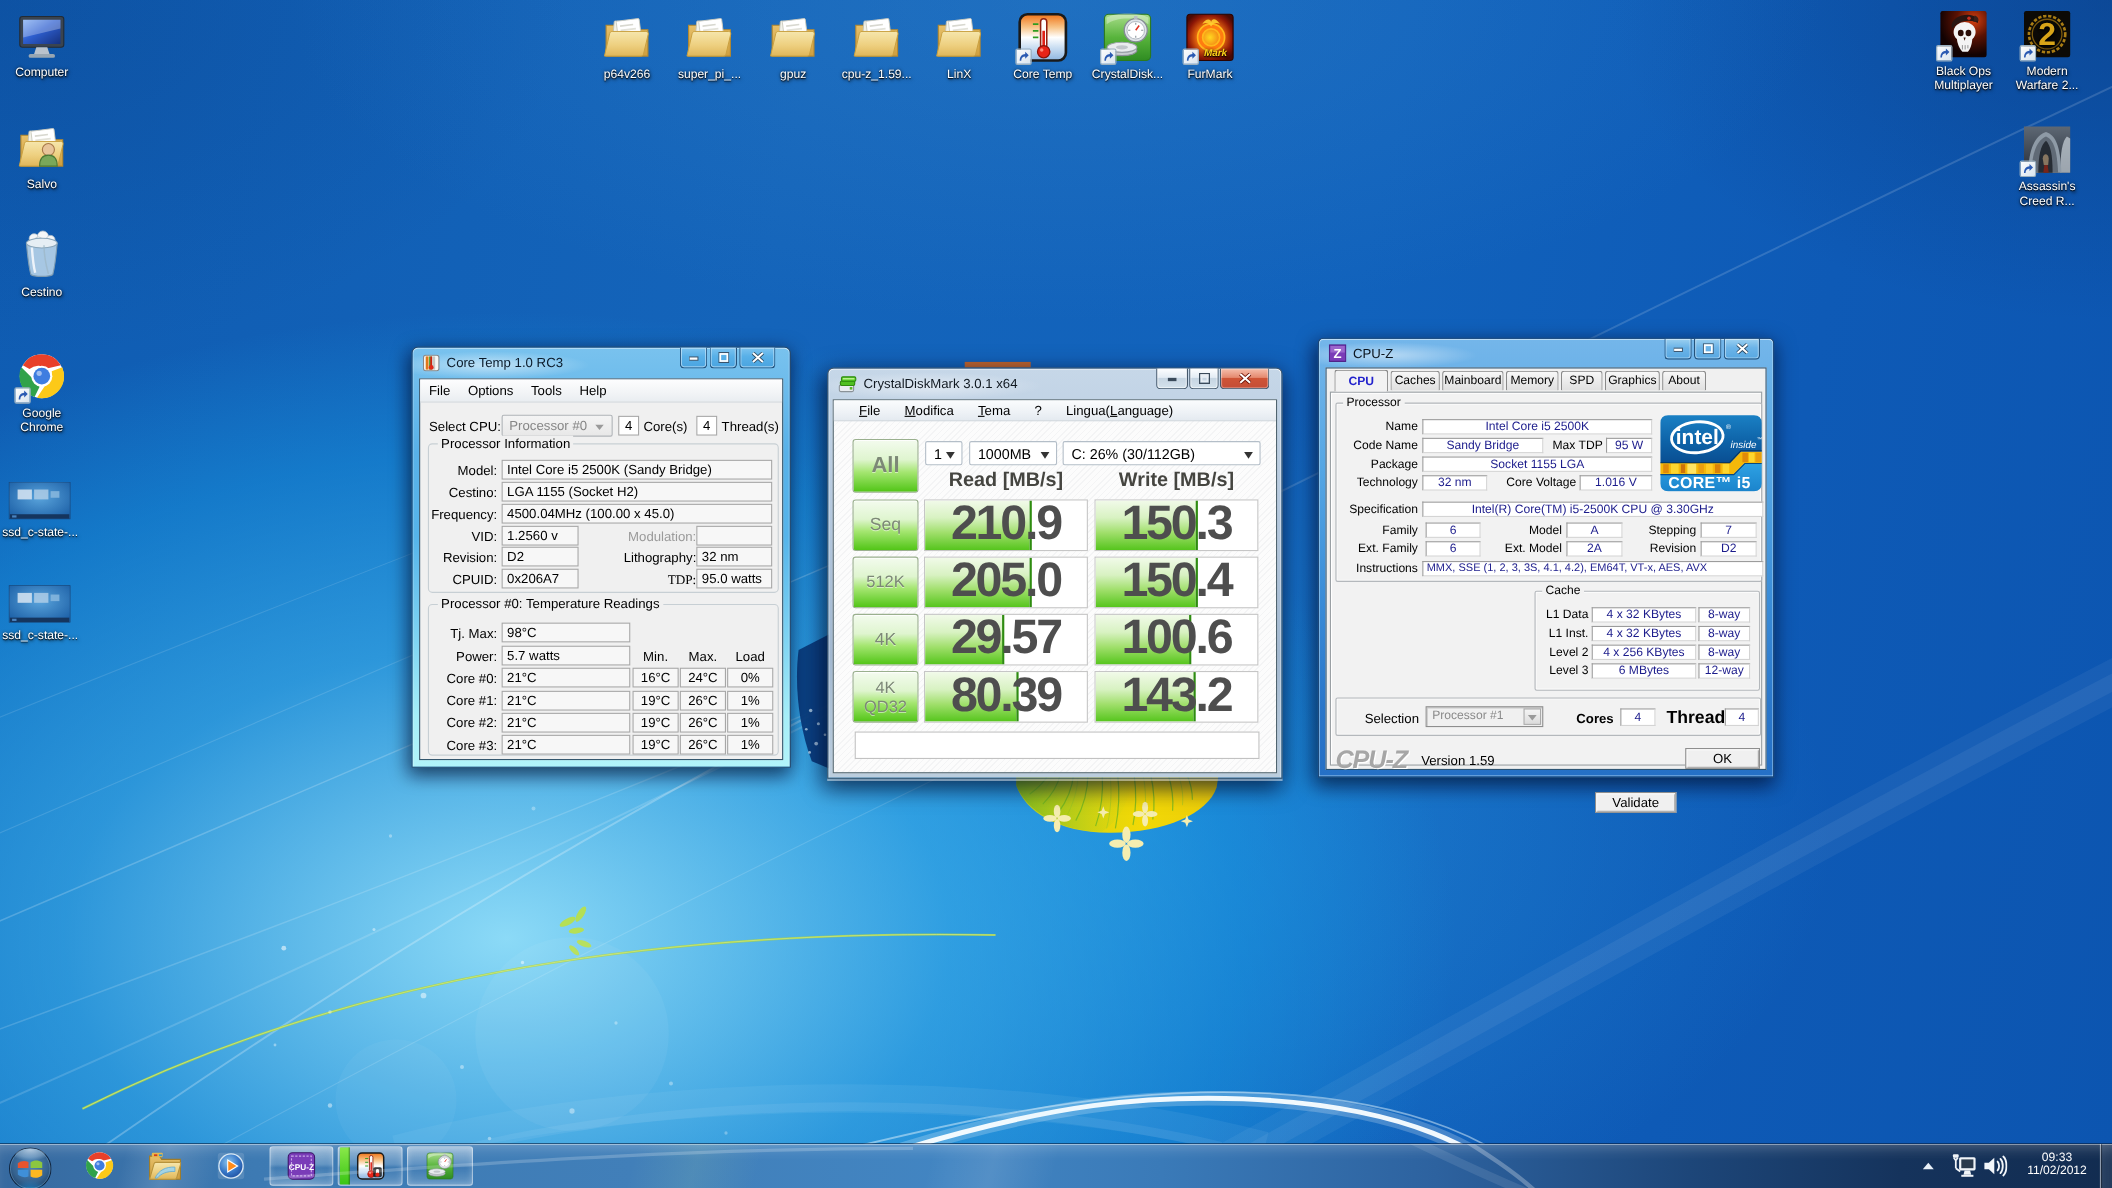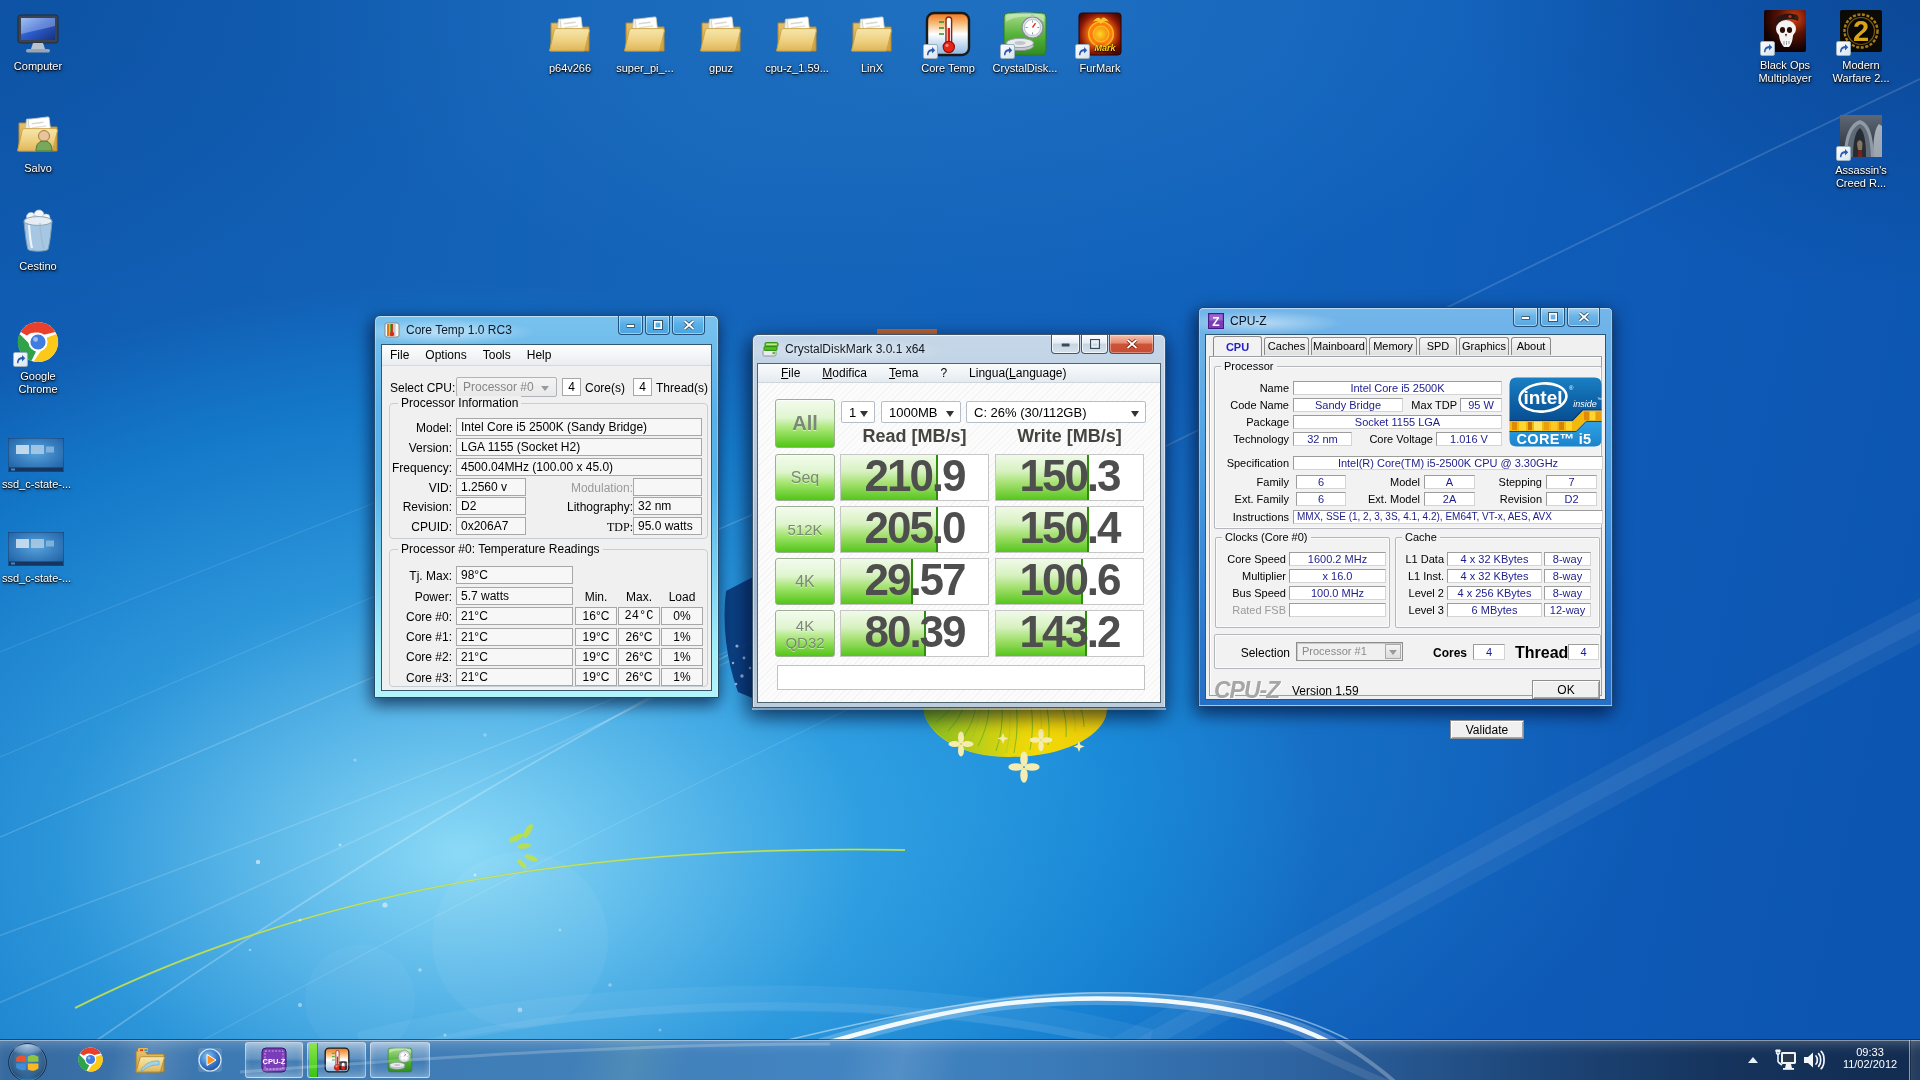--- a/index.html
+++ b/index.html
@@ -569,21 +569,21 @@
     </div>
     <div class="fieldbox" style="left:180px; top:33px; width:19px; height:18px; background:#fff; text-align:center; padding-left:0;">4</div>
     <div class="rlabel" style="left:203px; top:36px; width:50px; text-align:left;">Core(s)</div>
     <div class="fieldbox" style="left:251px; top:33px; width:19px; height:18px; background:#fff; text-align:center; padding-left:0;">4</div>
     <div class="rlabel" style="left:274px; top:36px; width:56px; text-align:left;">Thread(s)</div>
 
     <div class="grp" style="left:7px; top:58px; width:319px; height:136px;">
       <span class="lg">Processor Information</span>
       <div class="rlabel" style="left:0px; top:17px; width:62px;">Model:</div>
       <div class="fieldbox" style="left:66px; top:14px; width:246px; height:18px;">Intel Core i5 2500K (Sandy Bridge)</div>
-      <div class="rlabel" style="left:0px; top:37px; width:62px;">Version:</div>
+      <div class="rlabel" style="left:0px; top:37px; width:62px;">Cestino:</div>
       <div class="fieldbox" style="left:66px; top:34px; width:246px; height:18px;">LGA 1155 (Socket H2)</div>
       <div class="rlabel" style="left:0px; top:57px; width:62px;">Frequency:</div>
       <div class="fieldbox" style="left:66px; top:54px; width:246px; height:18px;">4500.04MHz (100.00 x 45.0)</div>
       <div class="rlabel" style="left:0px; top:77px; width:62px;">VID:</div>
       <div class="fieldbox" style="left:66px; top:74px; width:70px; height:18px;">1.2560 v</div>
       <div class="rlabel" style="left:174px; top:77px; width:69px; color:#9a9a9a;">Modulation:</div>
       <div class="fieldbox" style="left:243px; top:74px; width:69px; height:18px;"></div>
       <div class="rlabel" style="left:0px; top:96px; width:62px;">Revision:</div>
       <div class="fieldbox" style="left:66px; top:93px; width:70px; height:18px;">D2</div>
       <div class="rlabel" style="left:174px; top:96px; width:69px;">Lithography:</div>
@@ -599,21 +599,21 @@
       <div class="rlabel" style="left:0px; top:19px; width:62px;">Tj. Max:</div>
       <div class="fieldbox" style="left:66px; top:16px; width:117px; height:18px;">98°C</div>
       <div class="rlabel" style="left:0px; top:40px; width:62px;">Power:</div>
       <div class="fieldbox" style="left:66px; top:37px; width:117px; height:18px;">5.7 watts</div>
       <div class="rlabel" style="left:185px; top:40px; width:42px; text-align:center;">Min.</div>
       <div class="rlabel" style="left:228px; top:40px; width:42px; text-align:center;">Max.</div>
       <div class="rlabel" style="left:271px; top:40px; width:42px; text-align:center;">Load</div>
       <div class="rlabel" style="left:0px; top:60px; width:62px;">Core #0:</div>
       <div class="fieldbox" style="left:66px; top:57px; width:117px; height:18px;">21°C</div>
       <div class="fieldbox" style="left:185px; top:57px; width:42px; height:18px; text-align:center; padding-left:0;">16°C</div>
-      <div class="fieldbox" style="left:228px; top:57px; width:42px; height:18px; text-align:center; padding-left:0;font-family:Liberation Mono, monospace;">24°C</div>
+      <div class="fieldbox" style="left:228px; top:57px; width:42px; height:18px; text-align:center; padding-left:0;">24°C</div>
       <div class="fieldbox" style="left:271px; top:57px; width:42px; height:18px; text-align:center; padding-left:0;">0%</div>
       <div class="rlabel" style="left:0px; top:80px; width:62px;">Core #1:</div>
       <div class="fieldbox" style="left:66px; top:78px; width:117px; height:18px;">21°C</div>
       <div class="fieldbox" style="left:185px; top:78px; width:42px; height:18px; text-align:center; padding-left:0;">19°C</div>
       <div class="fieldbox" style="left:228px; top:78px; width:42px; height:18px; text-align:center; padding-left:0;">26°C</div>
       <div class="fieldbox" style="left:271px; top:78px; width:42px; height:18px; text-align:center; padding-left:0;">1%</div>
       <div class="rlabel" style="left:0px; top:100px; width:62px;">Core #2:</div>
       <div class="fieldbox" style="left:66px; top:98px; width:117px; height:18px;">21°C</div>
       <div class="fieldbox" style="left:185px; top:98px; width:42px; height:18px; text-align:center; padding-left:0;">19°C</div>
       <div class="fieldbox" style="left:228px; top:98px; width:42px; height:18px; text-align:center; padding-left:0;">26°C</div>
@@ -838,31 +838,20 @@
       <div class="zlabel" style="left:2px; top:125px; width:72px;">Ext. Family</div>
       <div class="zbox" style="left:81px; top:125px; width:50px;">6</div>
       <div class="zlabel" style="left:150px; top:125px; width:55px;">Ext. Model</div>
       <div class="zbox" style="left:209px; top:125px; width:51px;">2A</div>
       <div class="zlabel" style="left:272px; top:125px; width:55px;">Revision</div>
       <div class="zbox" style="left:331px; top:125px; width:51px;">D2</div>
       <div class="zlabel" style="left:2px; top:143px; width:72px;">Instructions</div>
       <div class="zbox" style="left:78px; top:143px; width:310px; font-size:10px; text-align:left; padding-left:3px;">MMX, SSE (1, 2, 3, 3S, 4.1, 4.2), EM64T, VT-x, AES, AVX</div>
     </div>
 
-    <div class="zgrp" style="left:9px; top:202px; width:175px; height:91px;">
-      <span class="lg" style="background:#f2f2f2;">Clocks (Core #0)</span>
-      <div class="zlabel" style="left:2px; top:14px; width:68px;">Core Speed</div>
-      <div class="zbox" style="left:73px; top:14px; width:97px;">1600.2 MHz</div>
-      <div class="zlabel" style="left:2px; top:31px; width:68px;">Multiplier</div>
-      <div class="zbox" style="left:73px; top:31px; width:97px;">x 16.0</div>
-      <div class="zlabel" style="left:2px; top:48px; width:68px;">Bus Speed</div>
-      <div class="zbox" style="left:73px; top:48px; width:97px;">100.0 MHz</div>
-      <div class="zlabel" style="left:2px; top:65px; width:68px; color:#9a9a9a;">Rated FSB</div>
-      <div class="zbox" style="left:73px; top:65px; width:97px;"></div>
-    </div>
 
     <div class="zgrp" style="left:189px; top:202px; width:205px; height:91px;">
       <span class="lg" style="background:#f2f2f2;">Cache</span>
       <div class="zlabel" style="left:2px; top:14px; width:46px;">L1 Data</div>
       <div class="zbox" style="left:51px; top:14px; width:95px;">4 x 32 KBytes</div>
       <div class="zbox" style="left:148px; top:14px; width:47px;">8-way</div>
       <div class="zlabel" style="left:2px; top:31px; width:46px;">L1 Inst.</div>
       <div class="zbox" style="left:51px; top:31px; width:95px;">4 x 32 KBytes</div>
       <div class="zbox" style="left:148px; top:31px; width:47px;">8-way</div>
       <div class="zlabel" style="left:2px; top:48px; width:46px;">Level 2</div>

